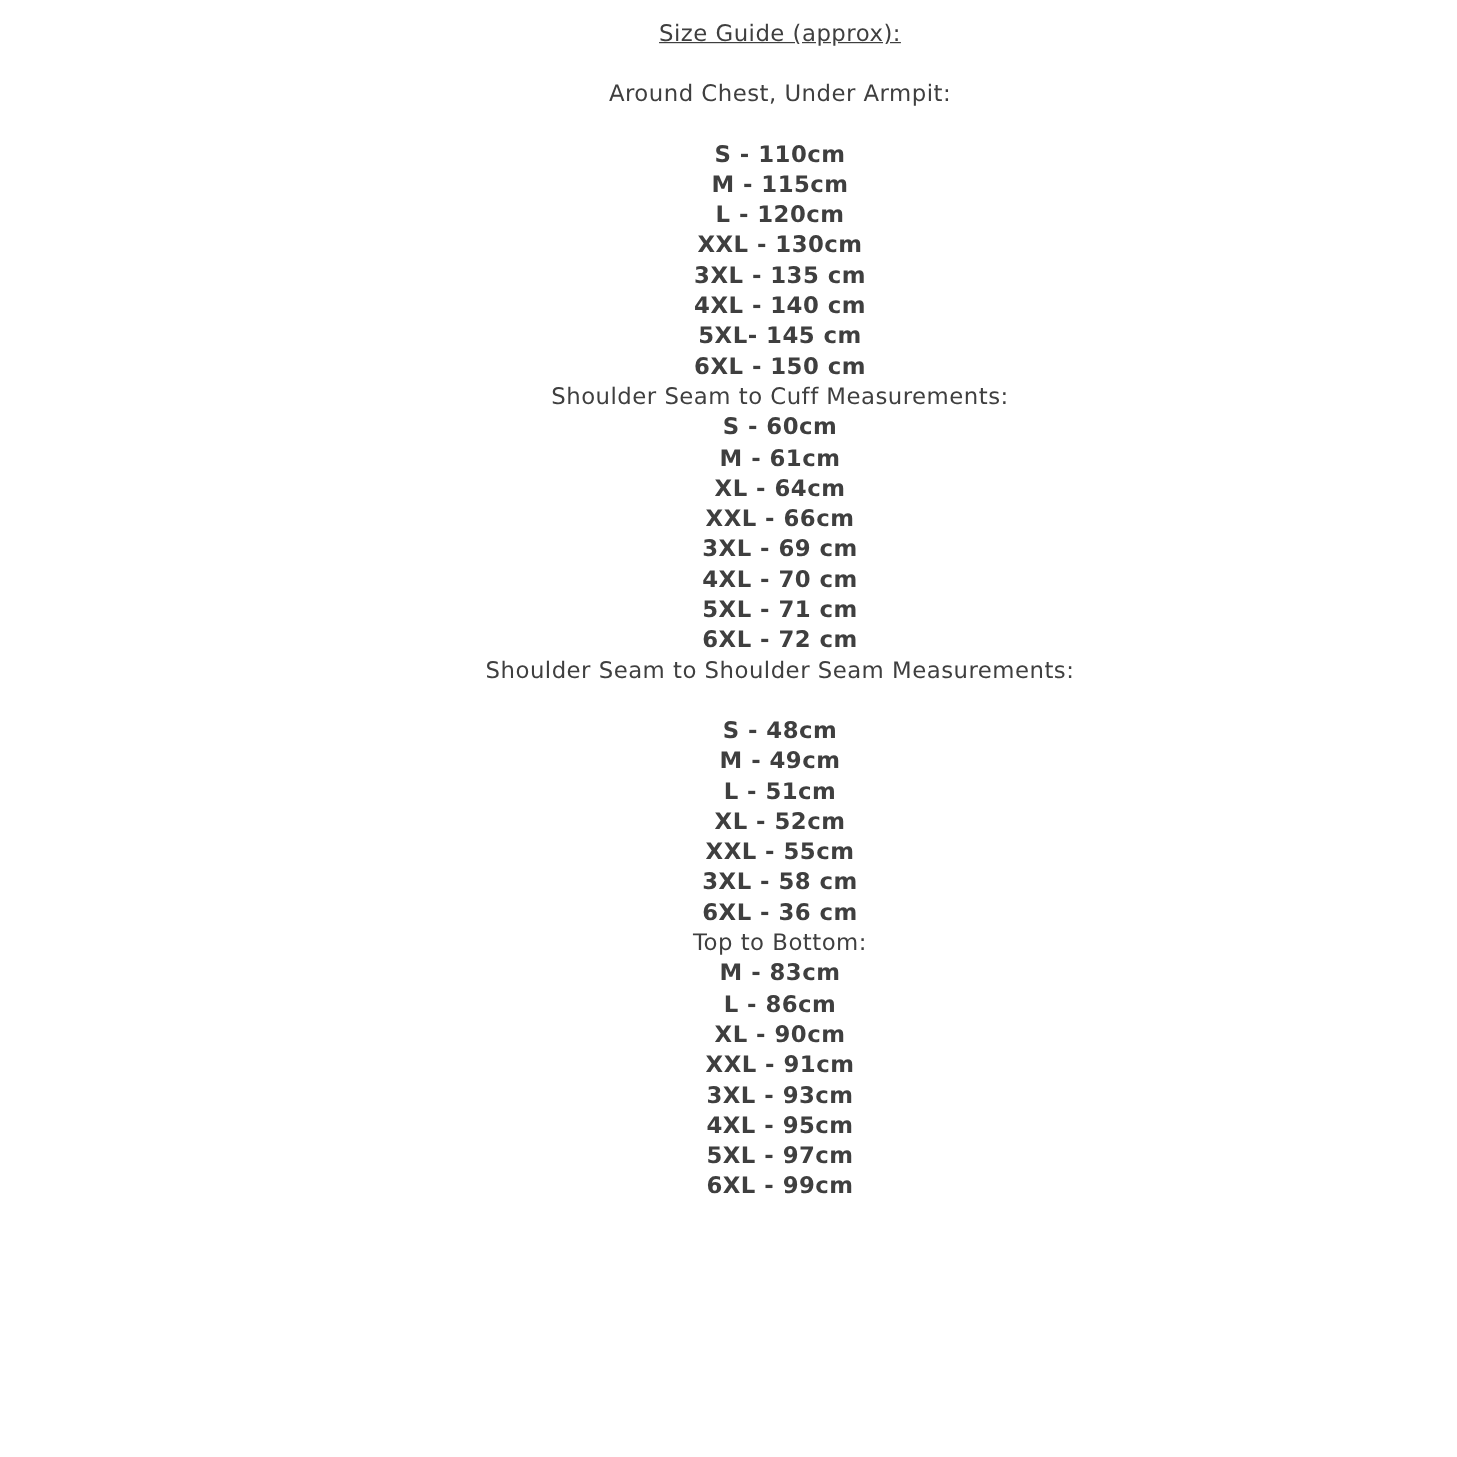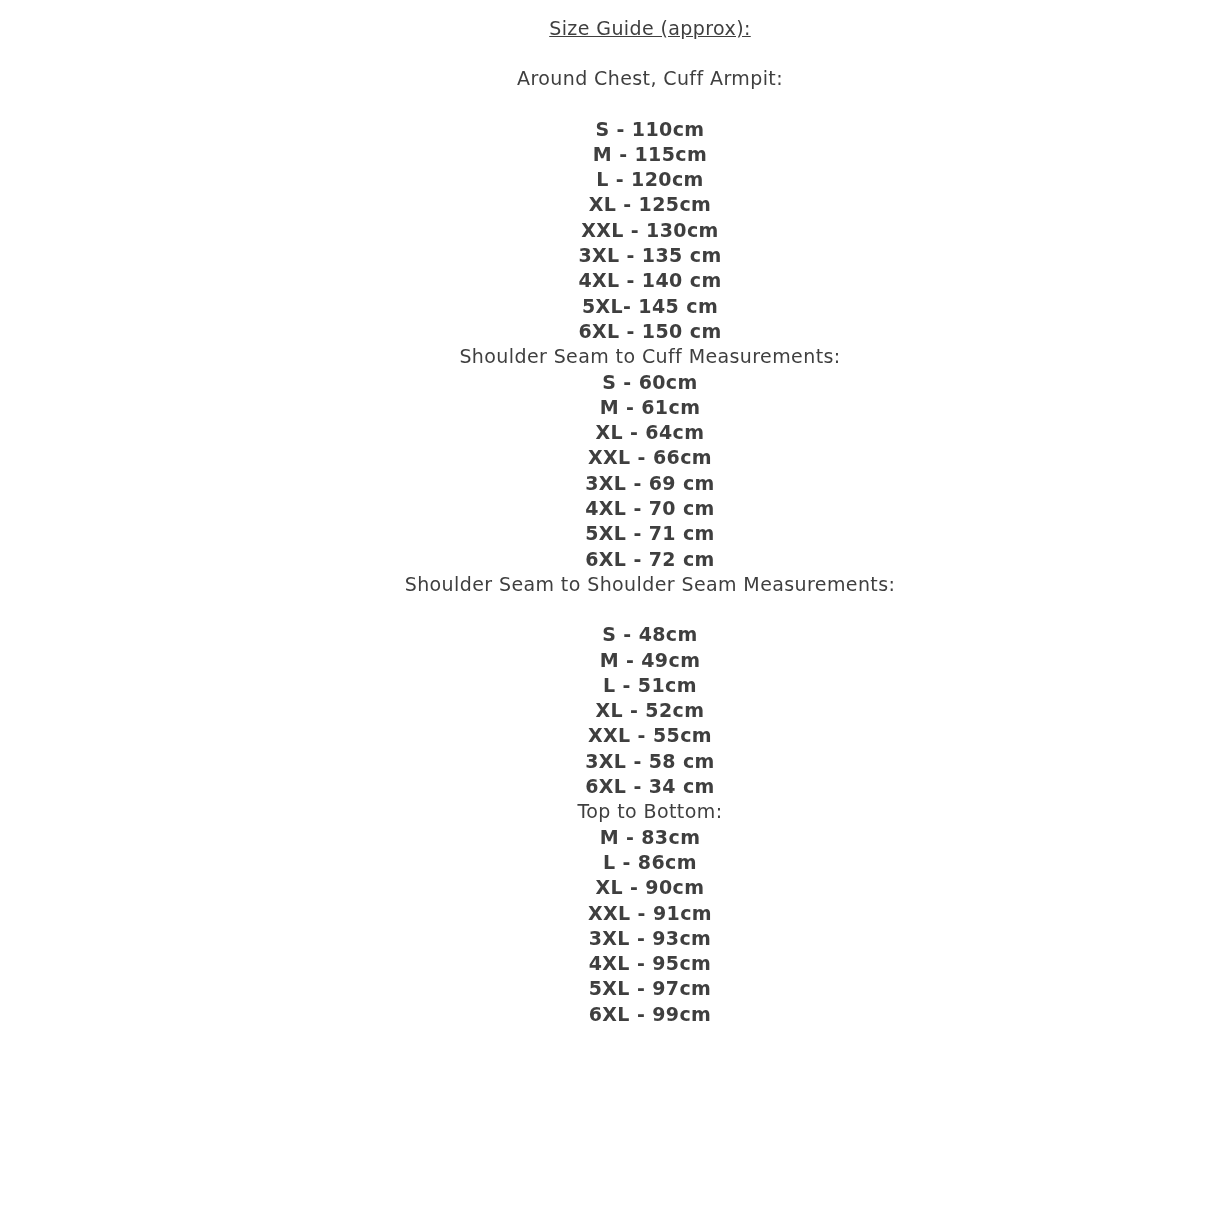--- a/index.html
+++ b/index.html
@@ -40,26 +40,25 @@
   }
 </style>
 </head>
 <body>
 
 <div class="content">
 
   <div class="line title">Size Guide (approx):</div>
 
   <section>
-    <div class="line gap-after">Around Chest, Cuff Armpit:</div>
+    <div class="line gap-after">Around Chest, Under Armpit:</div>
     <div class="block">
         <div class="line">S - 110cm</div>
         <div class="line">M - 115cm</div>
         <div class="line">L - 120cm</div>
-        <div class="line">XL - 125cm</div>
         <div class="line">XXL - 130cm</div>
         <div class="line">3XL - 135 cm</div>
         <div class="line">4XL - 140 cm</div>
         <div class="line">5XL- 145 cm</div>
         <div class="line">6XL - 150 cm</div>
       </div>
   </section>
 
   <section>
     <div class="line">Shoulder Seam to Cuff Measurements:</div>
@@ -77,21 +76,21 @@
 
   <section>
     <div class="line gap-after">Shoulder Seam to Shoulder Seam Measurements:</div>
     <div class="block">
         <div class="line">S - 48cm</div>
         <div class="line">M - 49cm</div>
         <div class="line">L - 51cm</div>
         <div class="line">XL - 52cm</div>
         <div class="line">XXL - 55cm</div>
         <div class="line">3XL - 58 cm</div>
-        <div class="line">6XL - 34 cm</div>
+        <div class="line">6XL - 36 cm</div>
       </div>
   </section>
 
   <section>
     <div class="line">Top to Bottom:</div>
     <div class="block">
         <div class="line">M - 83cm</div>
         <div class="line">L - 86cm</div>
         <div class="line">XL - 90cm</div>
         <div class="line">XXL - 91cm</div>

